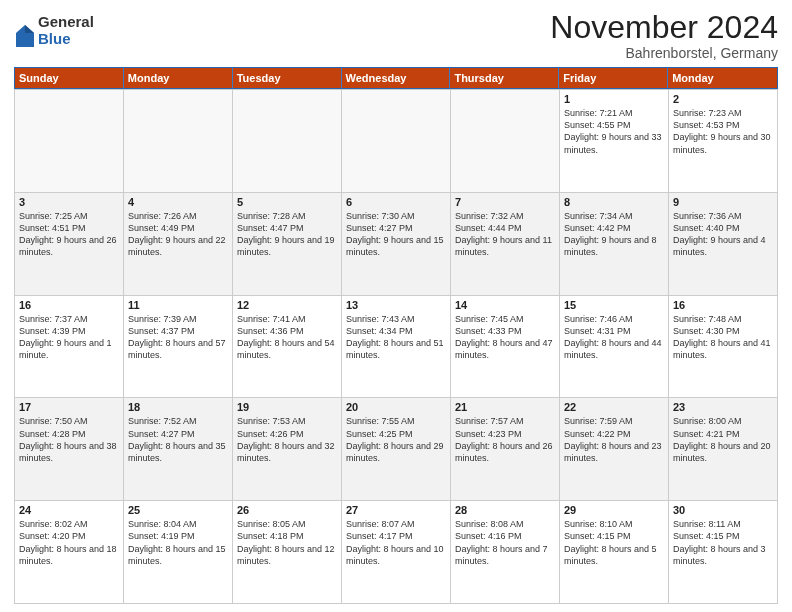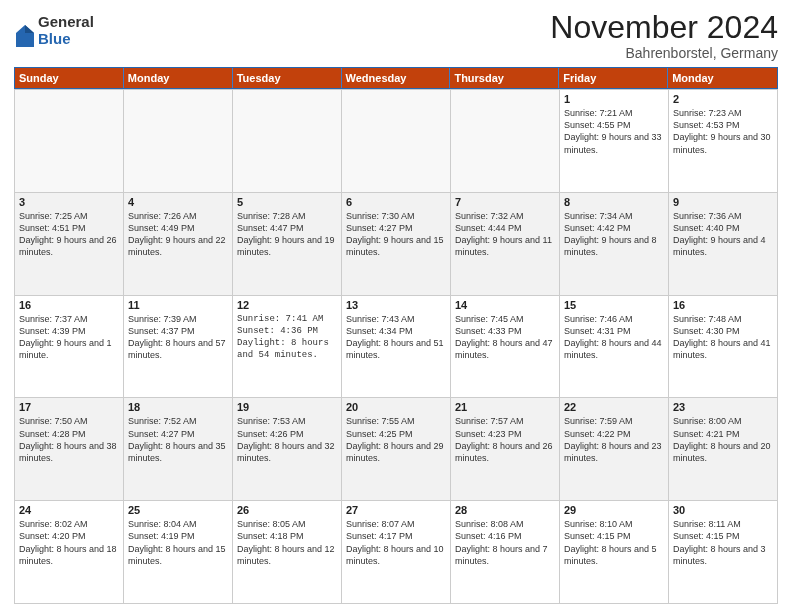--- a/index.html
+++ b/index.html
@@ -216,21 +216,21 @@
 Daylight: 9 hours and 1 minute.</div>
         </div>
         <div class="cal-cell">
           <div class="day-num">11</div>
           <div class="cell-text" style="white-space: pre-line;">Sunrise: 7:39 AM
 Sunset: 4:37 PM
 Daylight: 8 hours and 57 minutes.</div>
         </div>
         <div class="cal-cell">
           <div class="day-num">12</div>
-          <div class="cell-text" style="white-space: pre-line; font-family: Liberation Mono, monospace;">Sunrise: 7:41 AM
+          <div class="cell-text" style="white-space: pre-line;">Sunrise: 7:41 AM
 Sunset: 4:36 PM
 Daylight: 8 hours and 54 minutes.</div>
         </div>
         <div class="cal-cell">
           <div class="day-num">13</div>
           <div class="cell-text" style="white-space: pre-line;">Sunrise: 7:43 AM
 Sunset: 4:34 PM
 Daylight: 8 hours and 51 minutes.</div>
         </div>
         <div class="cal-cell">

